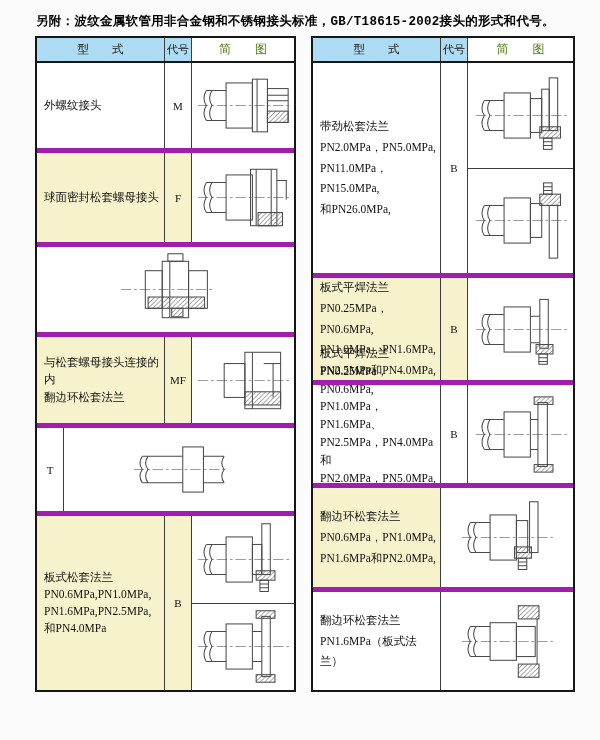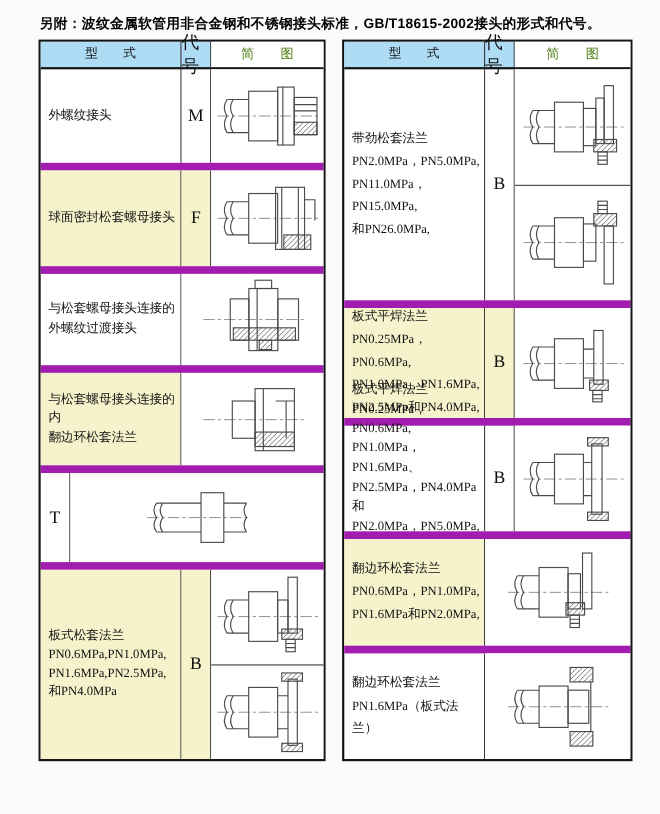--- a/index.html
+++ b/index.html
@@ -3,42 +3,42 @@
 <meta charset="utf-8">
 <style>
   html,body{margin:0;padding:0}
   body{
     width:600px;height:740px;position:relative;overflow:hidden;
     background:#fbfbfb;color:#111;
     font-family:"Liberation Serif", serif;
   }
   .title{
     position:absolute;left:36px;top:13px;width:540px;
-    font-family:Liberation Sans, sans-serif;
+    font-family:Liberation Mono, monospace;
     font-weight:bold;font-size:12.5px;letter-spacing:.3px;color:#000;
   }
   .tables{position:absolute;left:35px;top:36px;display:flex;gap:15px}
   .half{
     box-sizing:border-box;border:2px solid #161616;background:#fff;
     display:flex;flex-direction:column;
   }
   .half.left{width:261px}
   .half.right{width:264px}
   .hdr-row{display:flex;height:25px;background:#aedcf4;border-bottom:2px solid #161616;box-sizing:border-box;flex:0 0 auto}
   .hc{display:flex;align-items:center;justify-content:center;font-size:12px;color:#4d7c0f}
   .row{display:flex;box-sizing:border-box;flex:0 0 auto}
-  .row + .row{border-top:7px solid #a21caf}
+  .row + .row{border-top:5px solid #a21caf}
   .c-type{
     width:128px;box-sizing:border-box;border-right:1px solid #3d3d3d;
     padding:3px 3px 3px 7px;display:flex;align-items:center;
     font-size:11.5px;line-height:1.5;white-space:pre-line;color:#101010;
   }
   .c-code{
     width:27px;box-sizing:border-box;border-right:1px solid #3d3d3d;
-    display:flex;align-items:center;justify-content:center;font-size:16px;color:#101010;
+    display:flex;align-items:center;justify-content:center;font-size:11px;color:#101010;
   }
   .hdr-row .c-type,.hdr-row .c-code{padding:0;background:transparent;align-items:center;justify-content:center}
   .c-dia{flex:1;display:flex;flex-direction:column;background:#fff}
   .dslot{flex:1;display:flex;align-items:center;justify-content:center}
   .dslot + .dslot{border-top:1px solid #3d3d3d}
   .yellow .c-type,.yellow .c-code{background:#f6f3cc}
   .right .c-type{line-height:1.8}
   .right .row-r2 .c-type{line-height:1.55}
   svg{display:block}
 </style>
@@ -105,22 +105,20 @@
                 <path d="M66 12v60M82 12v60"></path>
                 <path d="M88 24h10v20"></path>
                 <rect x="68" y="58" width="26" height="14" fill="url(#hp1)"></rect>
               </g>
             </svg>
           </div>
         </div>
     </div>
 
     <div class="row" style="height:90px">
-      <div class="c-type">与松套螺母接头连接的
-外螺纹过渡接头</div>
       <div class="c-dia">
           <div class="dslot">
             <svg viewBox="0 0 104 84" width="98" height="79" aria-hidden="true">
               <defs>
                 <pattern id="hp2" width="5" height="5" patternUnits="userSpaceOnUse">
                   <path d="M0 5L5 0" stroke="#5a5a5a" stroke-width="0.8"></path>
                 </pattern>
               </defs>
               <g fill="none" stroke="#4a4a4a" stroke-width="1.1">
                 <path d="M4 42h98" stroke="#8a8a8a" stroke-width="0.9" stroke-dasharray="11 3 3 3"></path>
@@ -133,20 +131,21 @@
                 <rect x="58" y="62" width="12" height="9" fill="url(#hp2)"></rect>
               </g>
             </svg>
           </div>
         </div>
     </div>
 
     <div class="row yellow" style="height:91px">
       <div class="c-type">与松套螺母接头连接的内
 翻边环松套法兰</div>
+      <div class="c-code">MF</div>
       <div class="c-dia">
           <div class="dslot">
             <svg viewBox="0 0 104 84" width="98" height="79" aria-hidden="true">
               <defs>
                 <pattern id="hp3" width="5" height="5" patternUnits="userSpaceOnUse">
                   <path d="M0 5L5 0" stroke="#5a5a5a" stroke-width="0.8"></path>
                 </pattern>
               </defs>
               <g fill="none" stroke="#4a4a4a" stroke-width="1.1">
                 <path d="M4 42h98" stroke="#8a8a8a" stroke-width="0.9" stroke-dasharray="11 3 3 3"></path>

